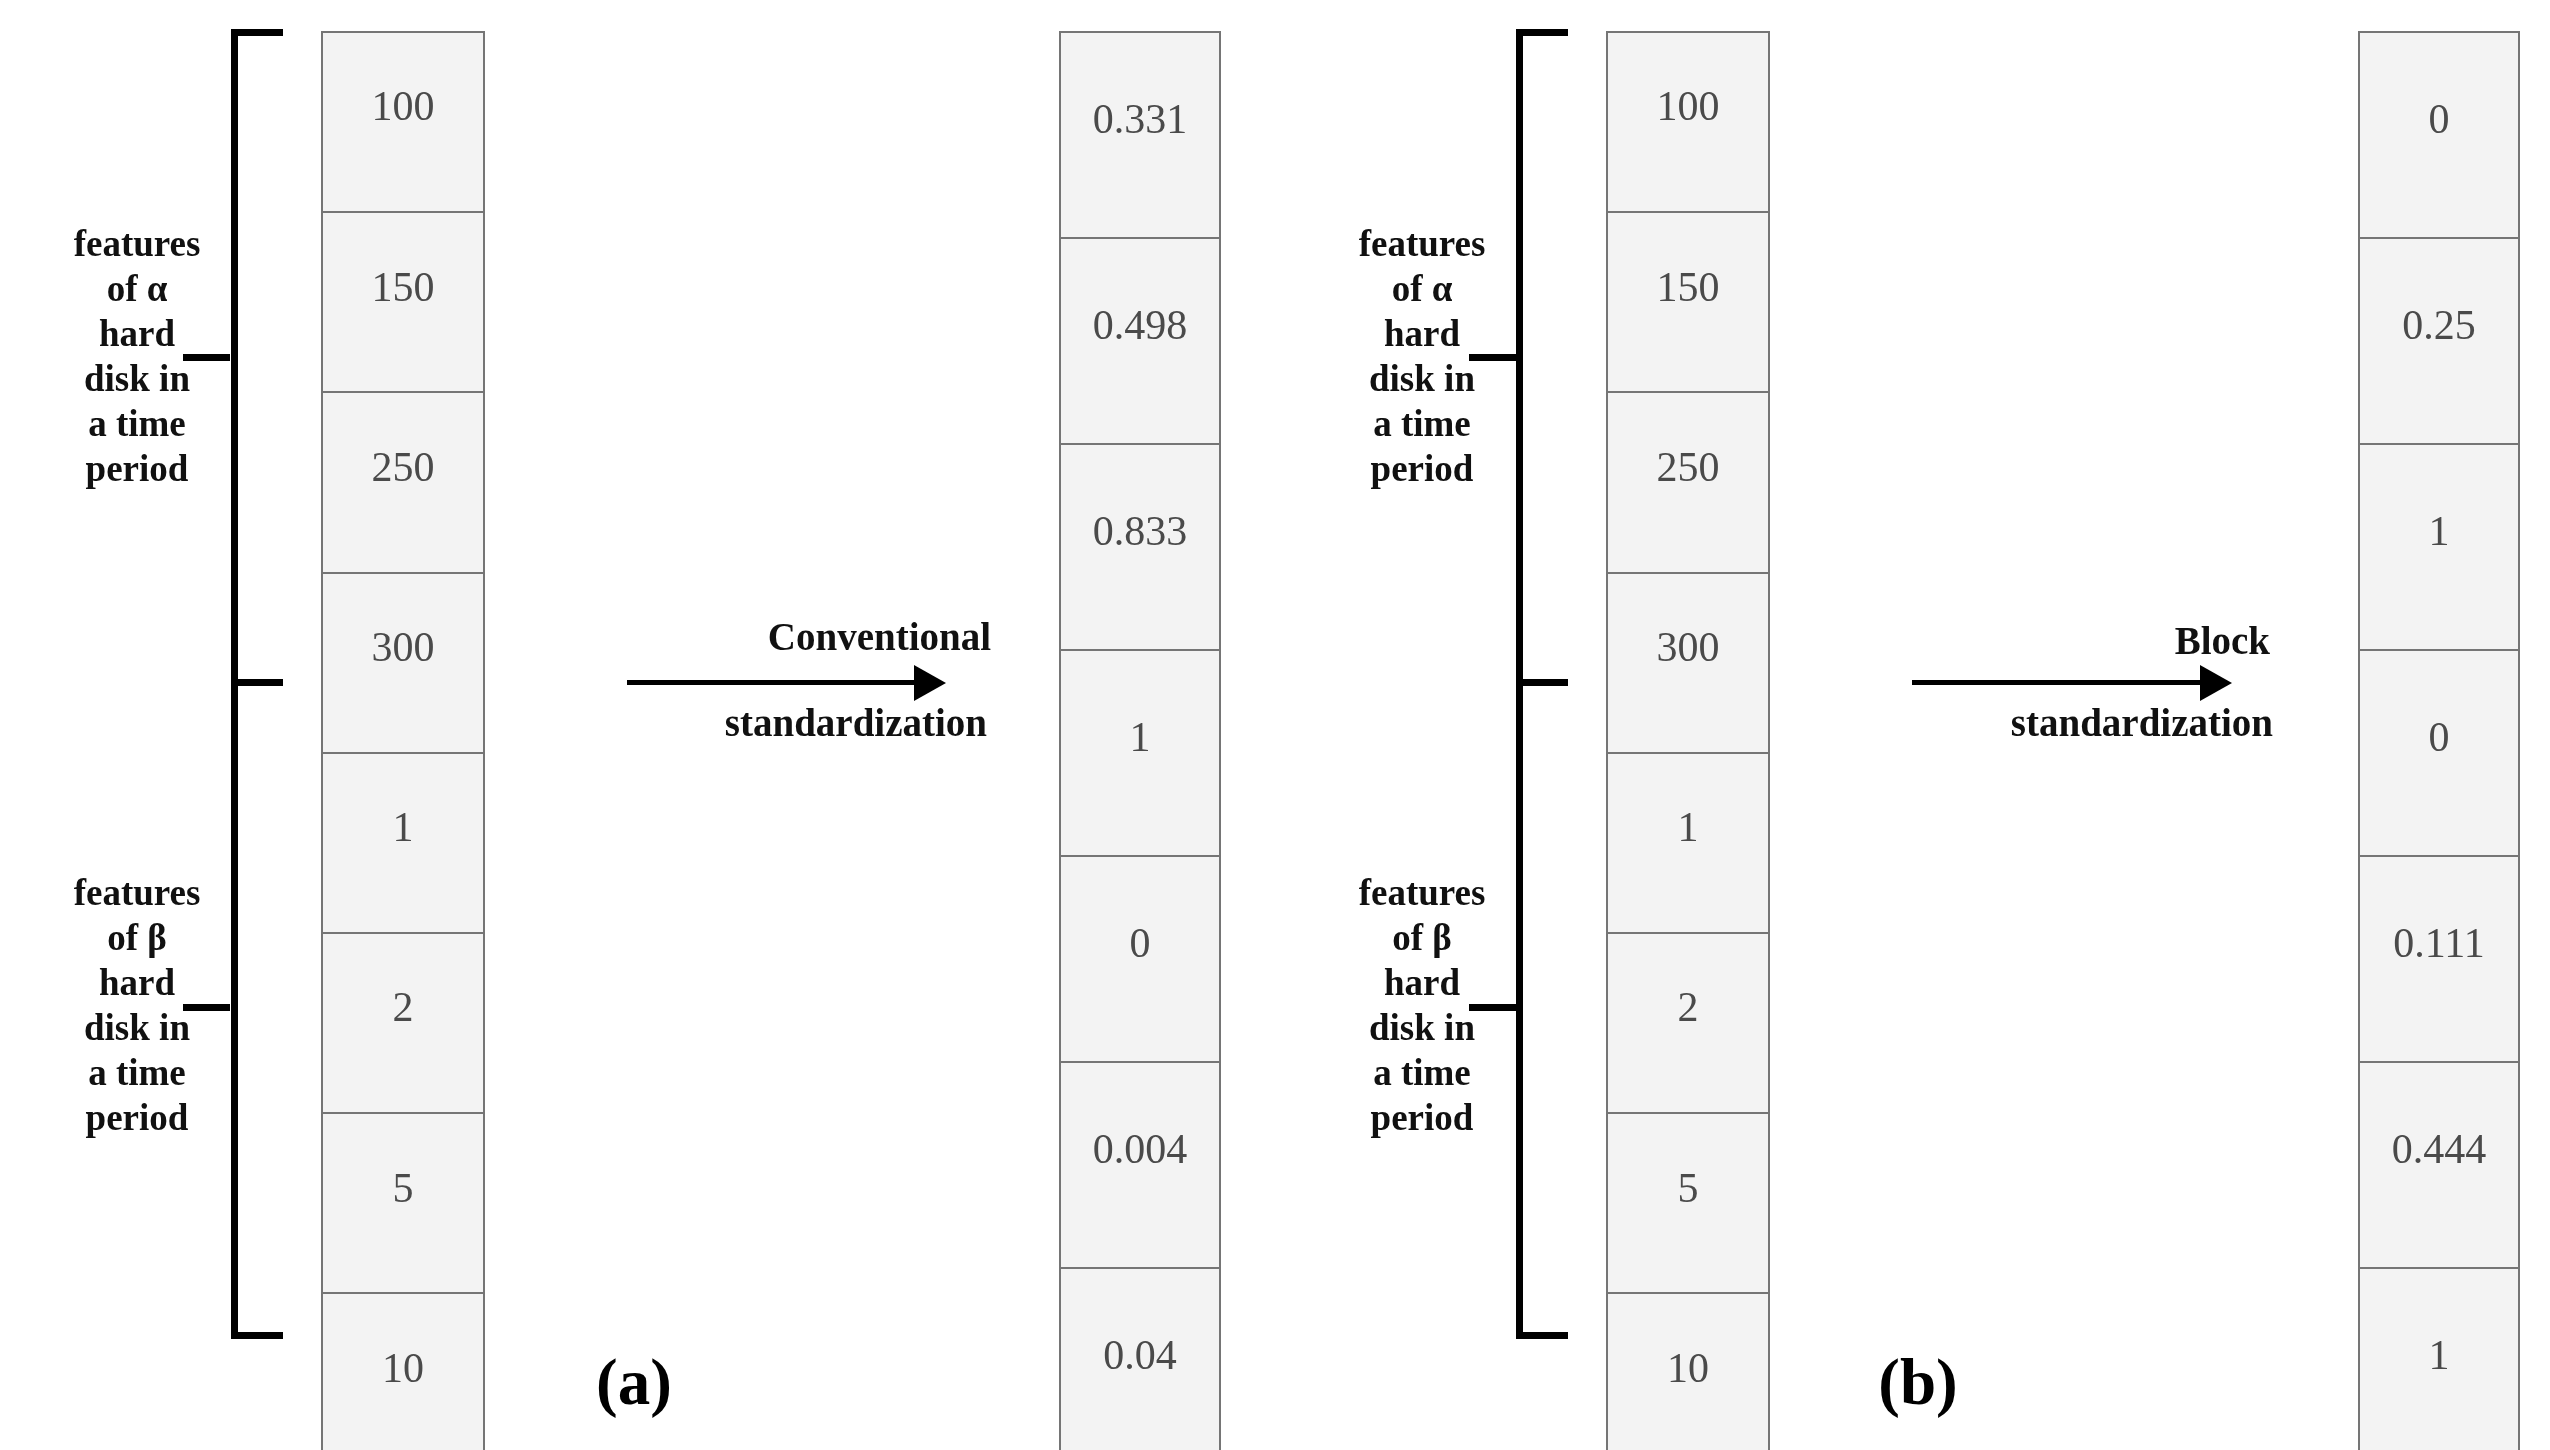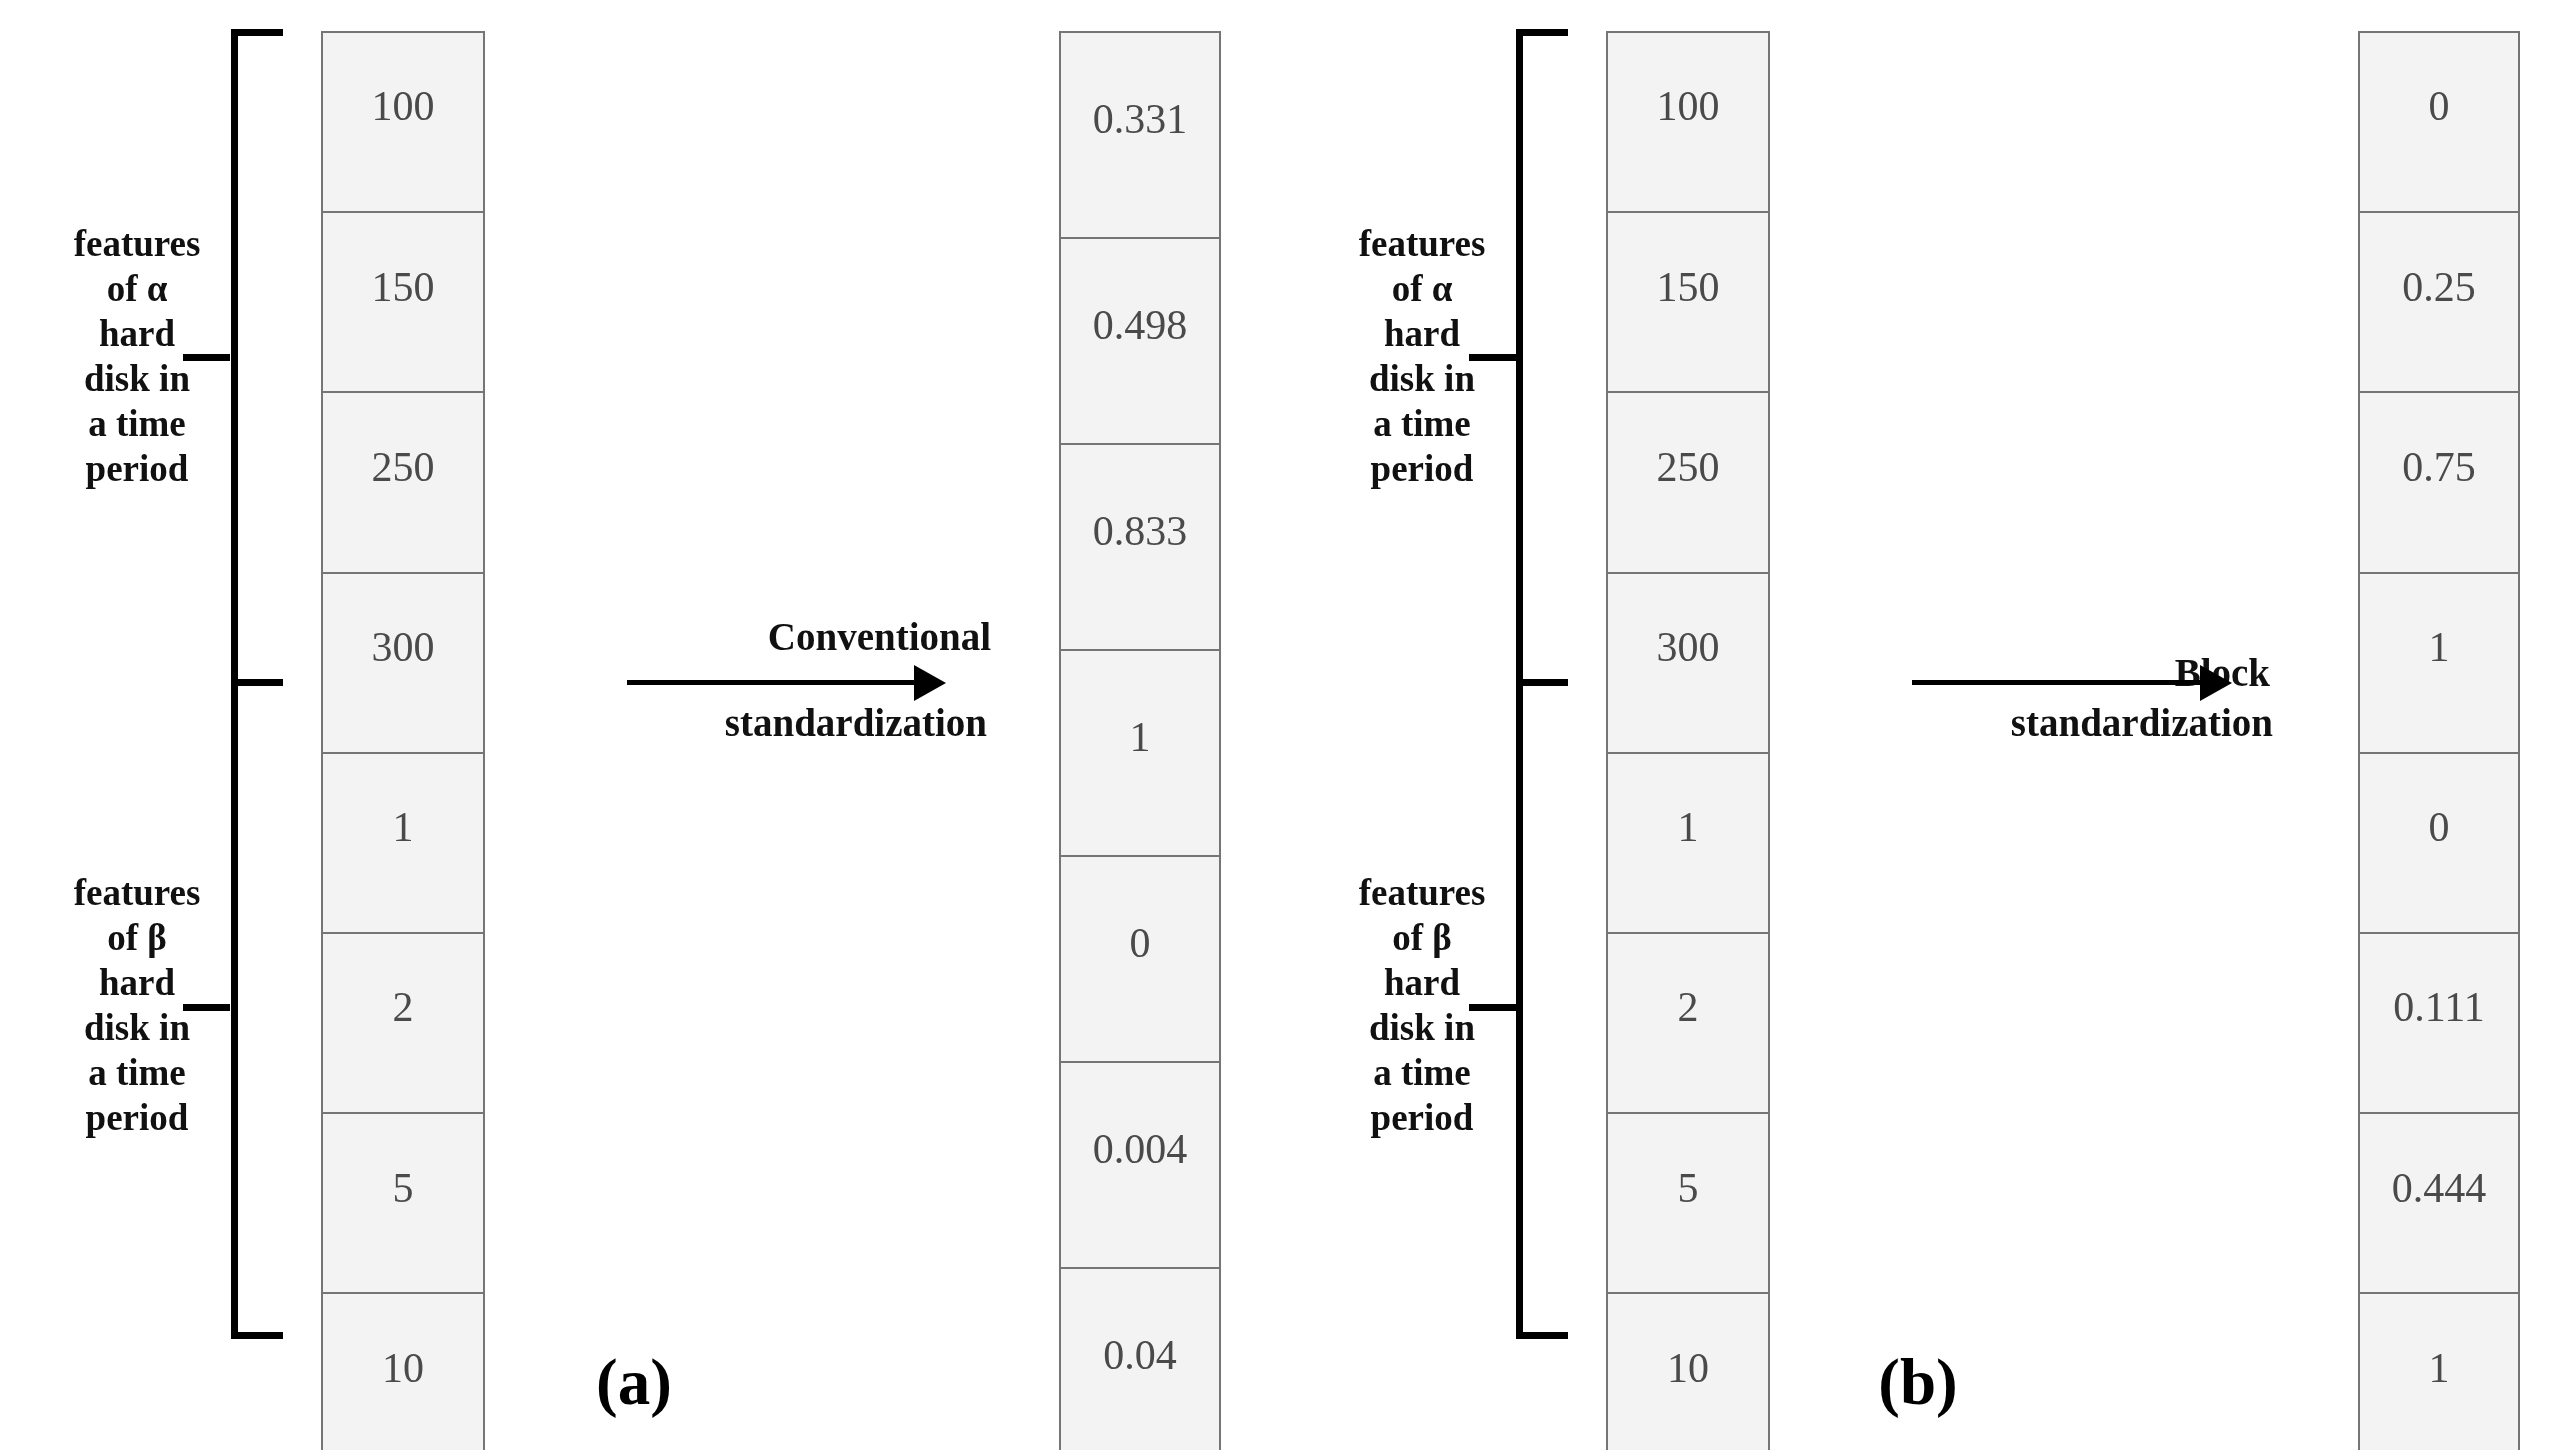--- a/index.html
+++ b/index.html
@@ -75,21 +75,21 @@
     border-left:32px solid #000000;
   }
   #arrow-a-head{left:914px;top:665px;}
   #arrow-b-head{left:2200px;top:665px;}
   .arrow-label{
     position:absolute;width:406px;text-align:right;
     font-weight:bold;font-size:39px;color:#111111;
   }
   #arrow-a-top   {left:585px; top:614px;}
   #arrow-a-bottom{left:581px; top:700px;}
-  #arrow-b-top   {left:1864px;top:650px;font-family:Liberation Serif, serif;}
+  #arrow-b-top   {left:1864px;top:618px;font-family:Liberation Serif, serif;}
   #arrow-b-bottom{left:1867px;top:700px;}
 
   
   .caption{
     position:absolute;width:244px;text-align:center;
     font-weight:bold;font-size:65px;color:#000000;
   }
   #caption-a{left:512px; top:1345px;}
   #caption-b{left:1796px;top:1345px;}
 </style>
@@ -178,21 +178,20 @@
     </div>
 
   <div class="arrow-label" id="arrow-b-top">Block</div>
   <div class="arrow-line" id="arrow-b-line"></div>
   <div class="arrow-head" id="arrow-b-head"></div>
   <div class="arrow-label" id="arrow-b-bottom">standardization</div>
 
   <div class="column" id="col-b-out">
       <div class="cell">0</div>
       <div class="cell">0.25</div>
-      <div class="cell">0.75</div>
       <div class="cell">1</div>
       <div class="cell">0</div>
       <div class="cell">0.111</div>
       <div class="cell">0.444</div>
       <div class="cell">1</div>
     </div>
 
   <div class="caption" id="caption-b">(b)</div>
 
 </div>

